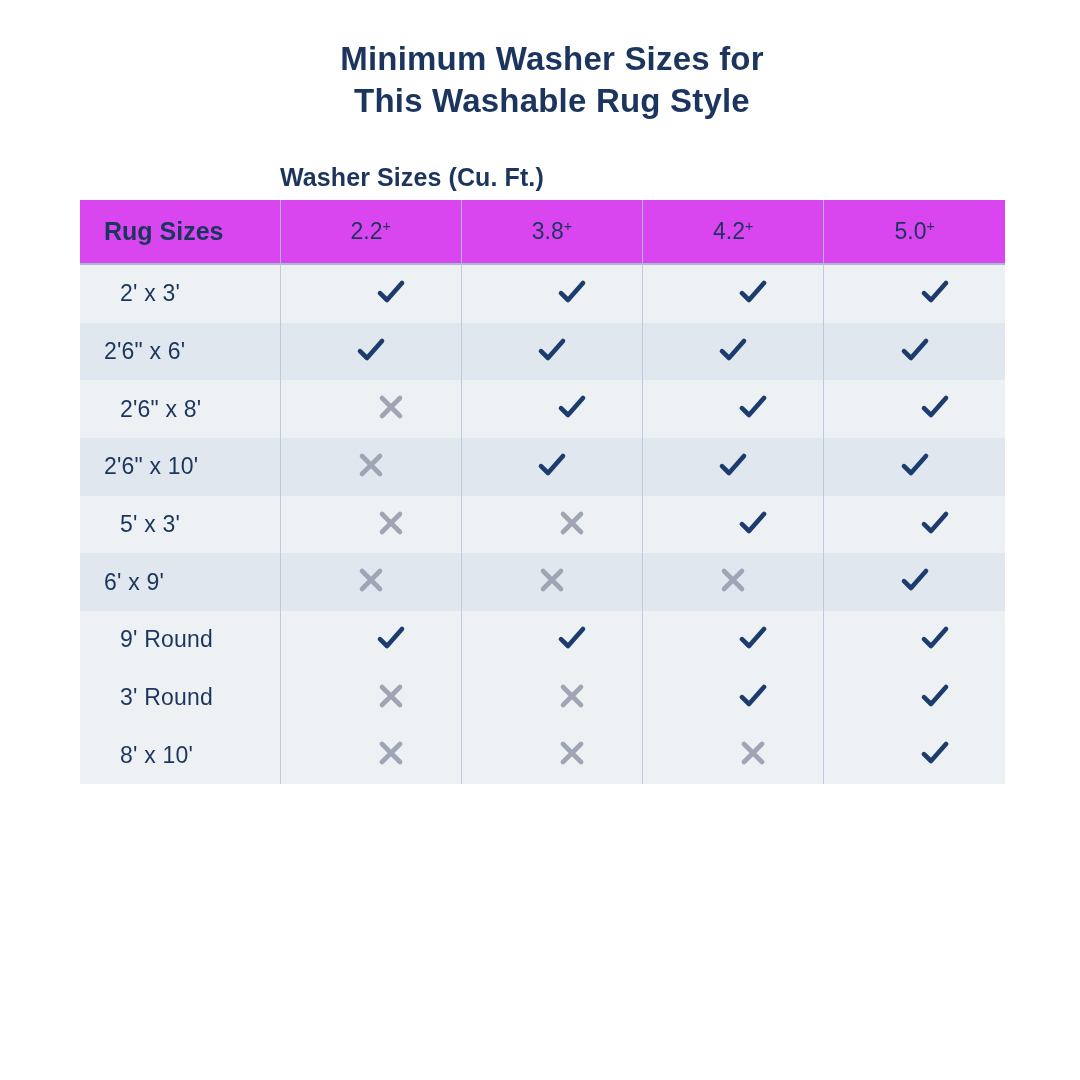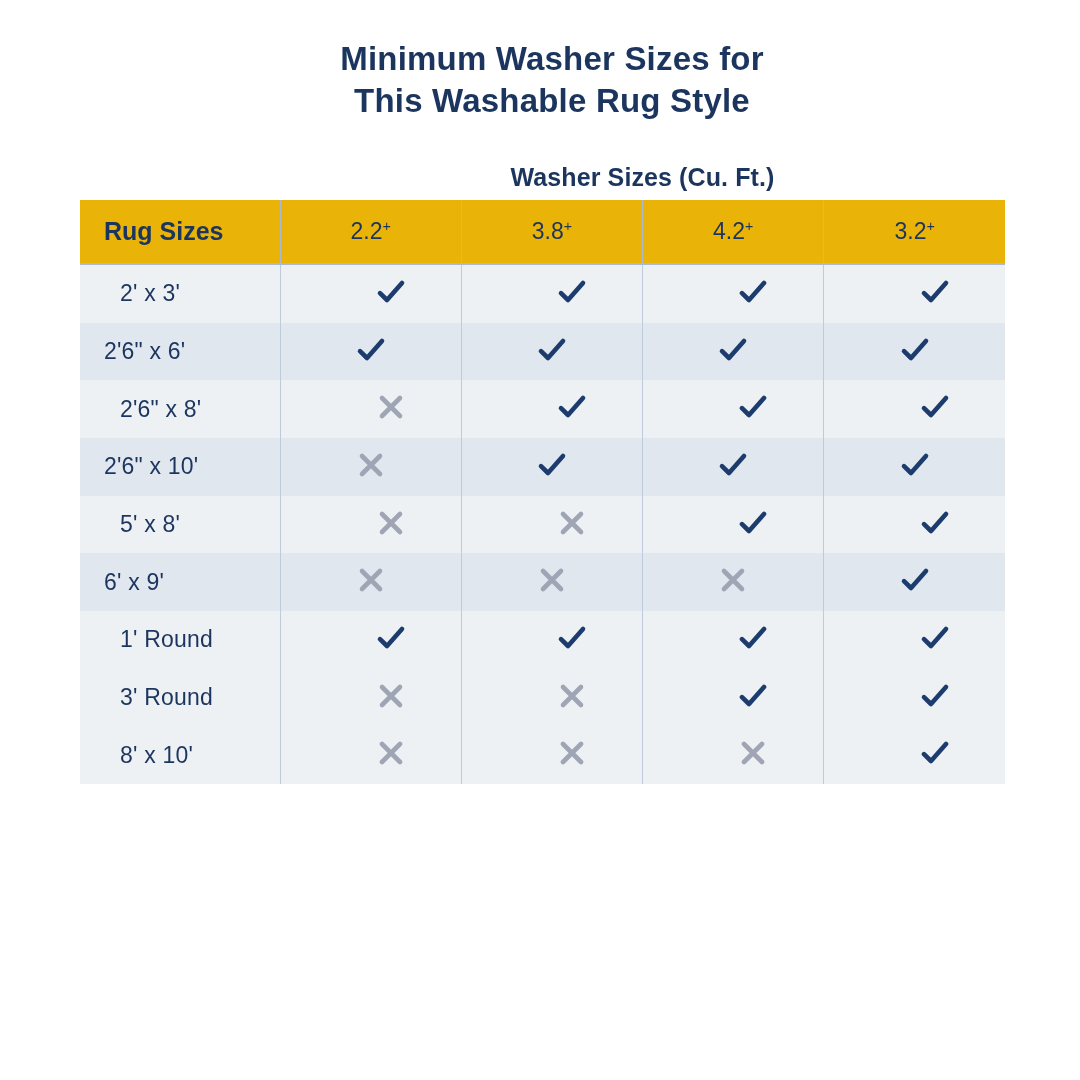--- a/index.html
+++ b/index.html
@@ -35,21 +35,21 @@
     letter-spacing: 0.2px;
   }
   .title-line { display: block; }
 
   
   .super-header {
     position: absolute;
     top: 163px;
     left: 280px;
     width: 725px;
-    text-align: center;
+    text-align: left;
     color: #1c355e;
     font-size: 25px;
     font-weight: bold;
     letter-spacing: 0.1px;
   }
 
   
   .table-wrap {
     position: absolute;
     left: 80px;
@@ -61,21 +61,21 @@
     width: 925px;
     border-collapse: collapse;
     table-layout: fixed;
   }
 
   table.matrix col.rug-col { width: 200px; }
   table.matrix col.size-col { width: 181.25px; }
 
   table.matrix thead th {
     height: 63px;
-    background: #eab308;
+    background: #d946ef;
     color: #1c355e;
     font-size: 23px;
     font-weight: normal;
     vertical-align: middle;
     border-bottom: 2px solid #a9bad2;
     border-left: 1px solid #a9bad2;
     padding: 0;
   }
   table.matrix thead th.rug-head {
     text-align: left;
@@ -143,21 +143,21 @@
         <col class="size-col">
         <col class="size-col">
         <col class="size-col">
       </colgroup>
       <thead>
         <tr>
           <th class="rug-head">Rug Sizes</th>
           <th><span>2.2</span><span class="sup-plus">+</span></th>
           <th><span>3.8</span><span class="sup-plus">+</span></th>
           <th><span>4.2</span><span class="sup-plus">+</span></th>
-          <th><span>3.2</span><span class="sup-plus">+</span></th>
+          <th><span>5.0</span><span class="sup-plus">+</span></th>
         </tr>
       </thead>
       <tbody id="matrix-body">
           <tr class="row-odd">
             <td class="rug-cell">2' x 3'</td>
             <td class="mark-cell"><span class="mark check"><svg viewBox="0 0 34 34" aria-hidden="true">
                   <path d="M6 18.2 L13 25 L28 8" fill="none" stroke-width="4.6" stroke-linecap="round" stroke-linejoin="round"></path>
                 </svg></span></td>
             <td class="mark-cell"><span class="mark check"><svg viewBox="0 0 34 34" aria-hidden="true">
                   <path d="M6 18.2 L13 25 L28 8" fill="none" stroke-width="4.6" stroke-linecap="round" stroke-linejoin="round"></path>
@@ -208,21 +208,21 @@
                   <path d="M6 18.2 L13 25 L28 8" fill="none" stroke-width="4.6" stroke-linecap="round" stroke-linejoin="round"></path>
                 </svg></span></td>
             <td class="mark-cell"><span class="mark check"><svg viewBox="0 0 34 34" aria-hidden="true">
                   <path d="M6 18.2 L13 25 L28 8" fill="none" stroke-width="4.6" stroke-linecap="round" stroke-linejoin="round"></path>
                 </svg></span></td>
             <td class="mark-cell"><span class="mark check"><svg viewBox="0 0 34 34" aria-hidden="true">
                   <path d="M6 18.2 L13 25 L28 8" fill="none" stroke-width="4.6" stroke-linecap="round" stroke-linejoin="round"></path>
                 </svg></span></td>
           </tr>
           <tr class="row-odd">
-            <td class="rug-cell">5' x 8'</td>
+            <td class="rug-cell">5' x 3'</td>
             <td class="mark-cell"><span class="mark cross"><svg viewBox="0 0 34 34" aria-hidden="true">
                   <path d="M8 8 L26 26 M26 8 L8 26" fill="none" stroke-width="4.6" stroke-linecap="round" stroke-linejoin="round"></path>
                 </svg></span></td>
             <td class="mark-cell"><span class="mark cross"><svg viewBox="0 0 34 34" aria-hidden="true">
                   <path d="M8 8 L26 26 M26 8 L8 26" fill="none" stroke-width="4.6" stroke-linecap="round" stroke-linejoin="round"></path>
                 </svg></span></td>
             <td class="mark-cell"><span class="mark check"><svg viewBox="0 0 34 34" aria-hidden="true">
                   <path d="M6 18.2 L13 25 L28 8" fill="none" stroke-width="4.6" stroke-linecap="round" stroke-linejoin="round"></path>
                 </svg></span></td>
             <td class="mark-cell"><span class="mark check"><svg viewBox="0 0 34 34" aria-hidden="true">
@@ -238,21 +238,21 @@
                   <path d="M8 8 L26 26 M26 8 L8 26" fill="none" stroke-width="4.6" stroke-linecap="round" stroke-linejoin="round"></path>
                 </svg></span></td>
             <td class="mark-cell"><span class="mark cross"><svg viewBox="0 0 34 34" aria-hidden="true">
                   <path d="M8 8 L26 26 M26 8 L8 26" fill="none" stroke-width="4.6" stroke-linecap="round" stroke-linejoin="round"></path>
                 </svg></span></td>
             <td class="mark-cell"><span class="mark check"><svg viewBox="0 0 34 34" aria-hidden="true">
                   <path d="M6 18.2 L13 25 L28 8" fill="none" stroke-width="4.6" stroke-linecap="round" stroke-linejoin="round"></path>
                 </svg></span></td>
           </tr>
           <tr class="row-odd">
-            <td class="rug-cell">1' Round</td>
+            <td class="rug-cell">9' Round</td>
             <td class="mark-cell"><span class="mark check"><svg viewBox="0 0 34 34" aria-hidden="true">
                   <path d="M6 18.2 L13 25 L28 8" fill="none" stroke-width="4.6" stroke-linecap="round" stroke-linejoin="round"></path>
                 </svg></span></td>
             <td class="mark-cell"><span class="mark check"><svg viewBox="0 0 34 34" aria-hidden="true">
                   <path d="M6 18.2 L13 25 L28 8" fill="none" stroke-width="4.6" stroke-linecap="round" stroke-linejoin="round"></path>
                 </svg></span></td>
             <td class="mark-cell"><span class="mark check"><svg viewBox="0 0 34 34" aria-hidden="true">
                   <path d="M6 18.2 L13 25 L28 8" fill="none" stroke-width="4.6" stroke-linecap="round" stroke-linejoin="round"></path>
                 </svg></span></td>
             <td class="mark-cell"><span class="mark check"><svg viewBox="0 0 34 34" aria-hidden="true">

